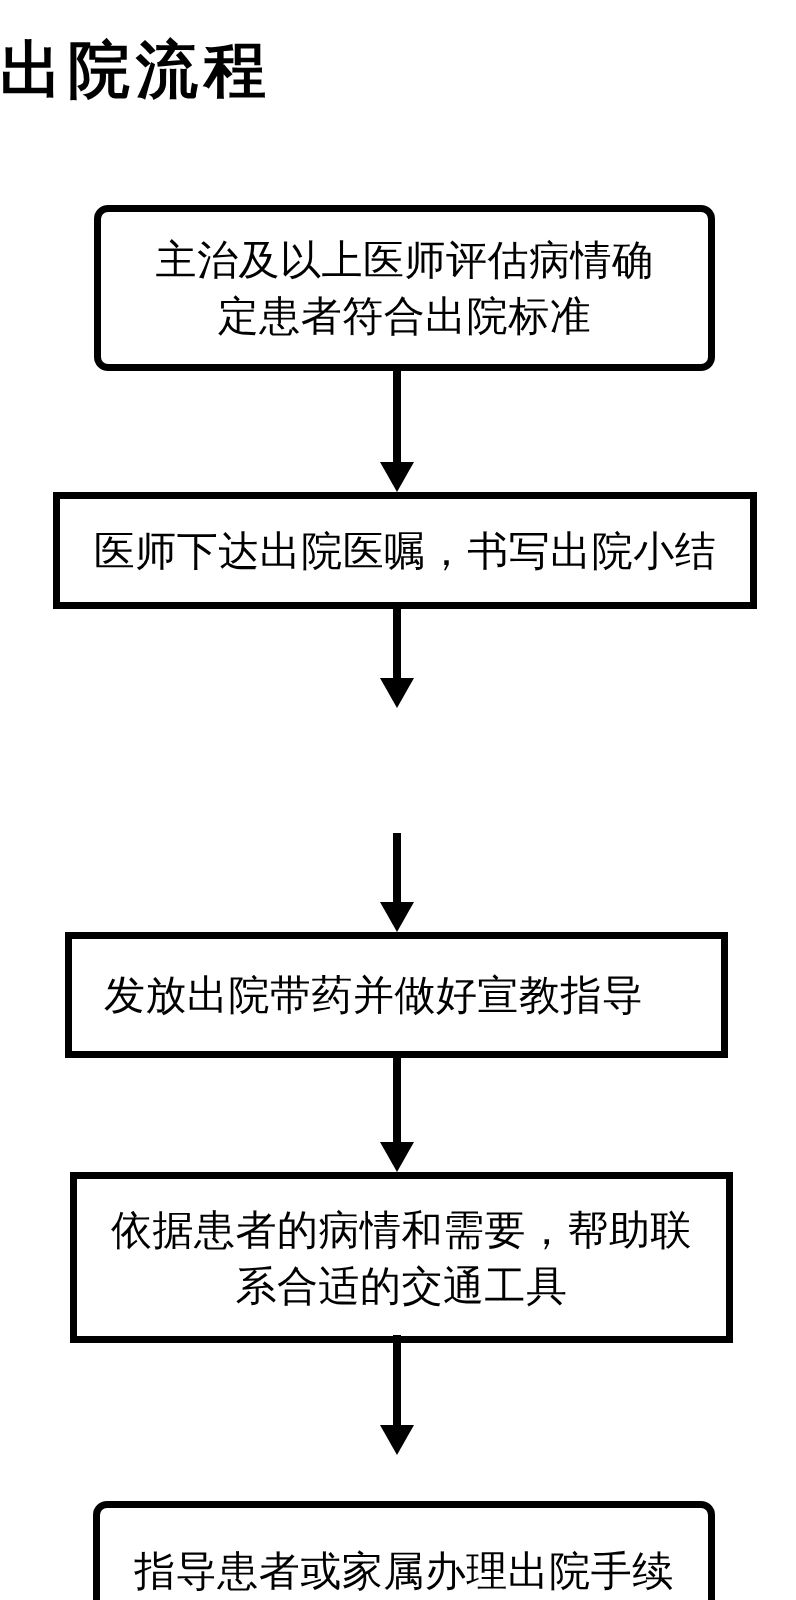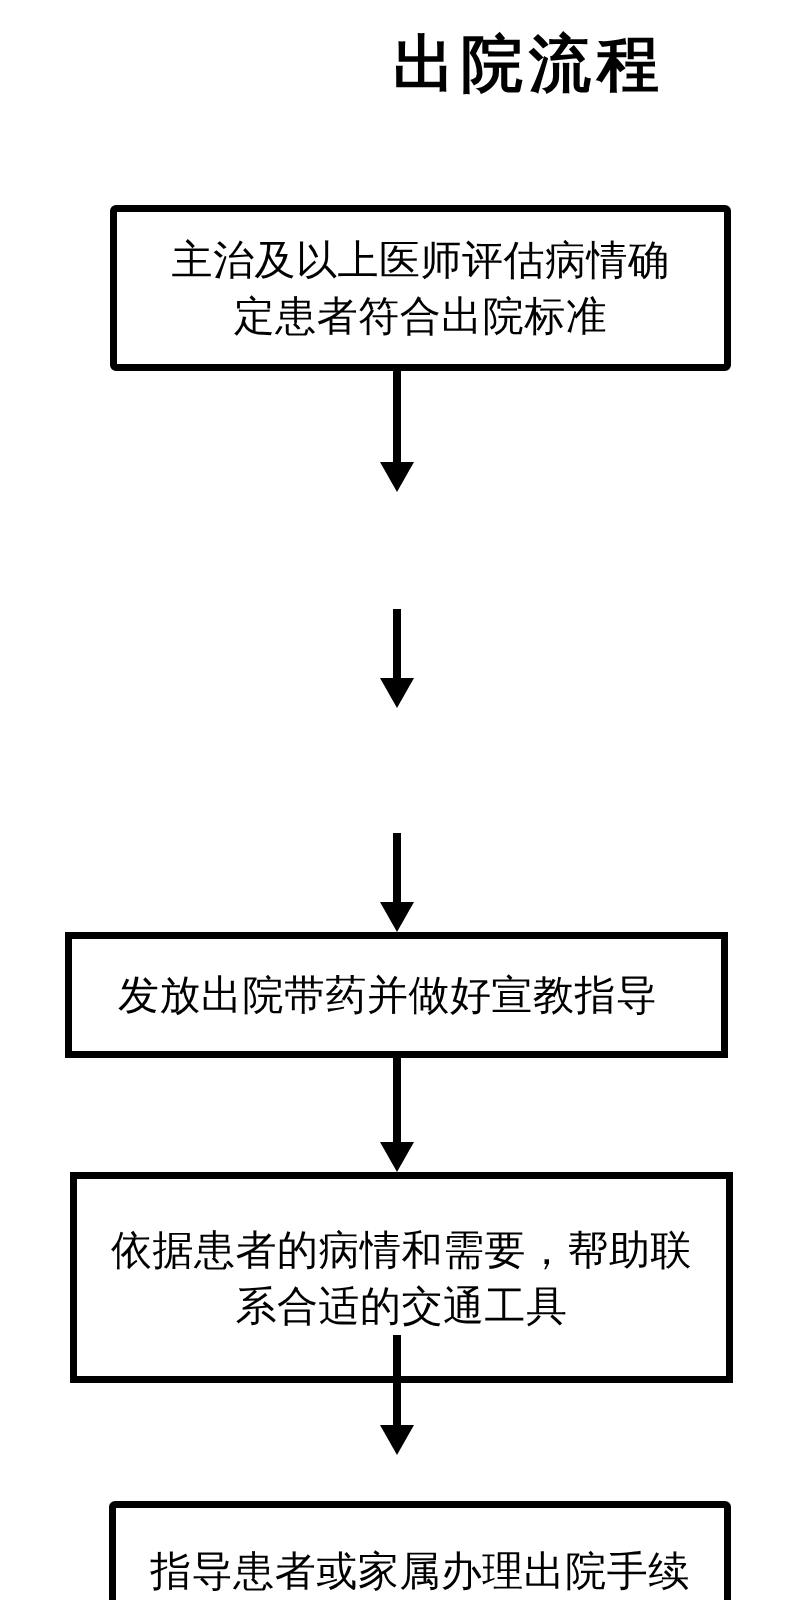--- a/index.html
+++ b/index.html
@@ -20,58 +20,57 @@
     position: absolute;
     left: 0;
     top: 0;
     width: 796px;
     height: 1600px;
   }
 
   .chart-title {
     position: absolute;
     left: 0;
-    top: 24px;
+    top: 30px;
     width: 665px;
-    text-align: right;
+    text-align: left;
     font-size: 62px;
     line-height: 80px;
     letter-spacing: 6px;
     font-weight: 700;
     font-family: "DejaVu Serif", "Liberation Serif", serif;
     white-space: nowrap;
   }
 
   .node {
     position: absolute;
     box-sizing: border-box;
     background: #ffffff;
     border: 7px solid #000000;
     display: flex;
     align-items: center;
     justify-content: center;
   }
   .node.rounded {
-    border-radius: 6px;
-    margin-left: 16px;
+    border-radius: 14px;
   }
   .node-label {
     font-size: 41px;
     line-height: 56px;
     text-align: center;
     font-family: "DejaVu Serif", "Liberation Serif", serif;
     letter-spacing: 0.5px;
     white-space: pre-line;
     width: 100%;
     padding: 0 8px;
     box-sizing: border-box;
   }
   .node-label.align-left {
     text-align: left;
-    padding-left: 46px;
+    padding-left: 32px;
   }
 
   .connector {
     position: absolute;
     width: 0;
     height: 0;
   }
   .connector .shaft {
     position: absolute;
     left: -4px;
@@ -99,20 +98,23 @@
   <div class="node rounded" style="left:94px; top:205px; width:621px; height:166px;">
     <div class="node-label">主治及以上医师评估病情确
 定患者符合出院标准</div>
   </div>
 
   <div class="connector" style="left:397px; top:371px;">
     <div class="shaft" style="height:91px;"></div>
     <div class="head" style="top:91px;"></div>
   </div>
 
+  <div class="node" style="left:53px; top:492px; width:704px; height:117px;">
+    <div class="node-label">医师下达出院医嘱，书写出院小结</div>
+  </div>
 
   <div class="connector" style="left:397px; top:609px;">
     <div class="shaft" style="height:69px;"></div>
     <div class="head" style="top:69px;"></div>
   </div>
 
 
   <div class="connector" style="left:397px; top:833px;">
     <div class="shaft" style="height:69px;"></div>
     <div class="head" style="top:69px;"></div>
@@ -120,21 +122,21 @@
 
   <div class="node" style="left:65px; top:932px; width:663px; height:126px;">
     <div class="node-label align-left">发放出院带药并做好宣教指导</div>
   </div>
 
   <div class="connector" style="left:397px; top:1058px;">
     <div class="shaft" style="height:84px;"></div>
     <div class="head" style="top:84px;"></div>
   </div>
 
-  <div class="node" style="left:70px; top:1172px; width:663px; height:211px;">
+  <div class="node" style="left:70px; top:1172px; width:663px; height:171px;">
     <div class="node-label">依据患者的病情和需要，帮助联
 系合适的交通工具</div>
   </div>
 
   <div class="connector" style="left:397px; top:1335px;">
     <div class="shaft" style="height:90px;"></div>
     <div class="head" style="top:90px;"></div>
   </div>
 
   <div class="node rounded" style="left:93px; top:1501px; width:622px; height:140px;">

